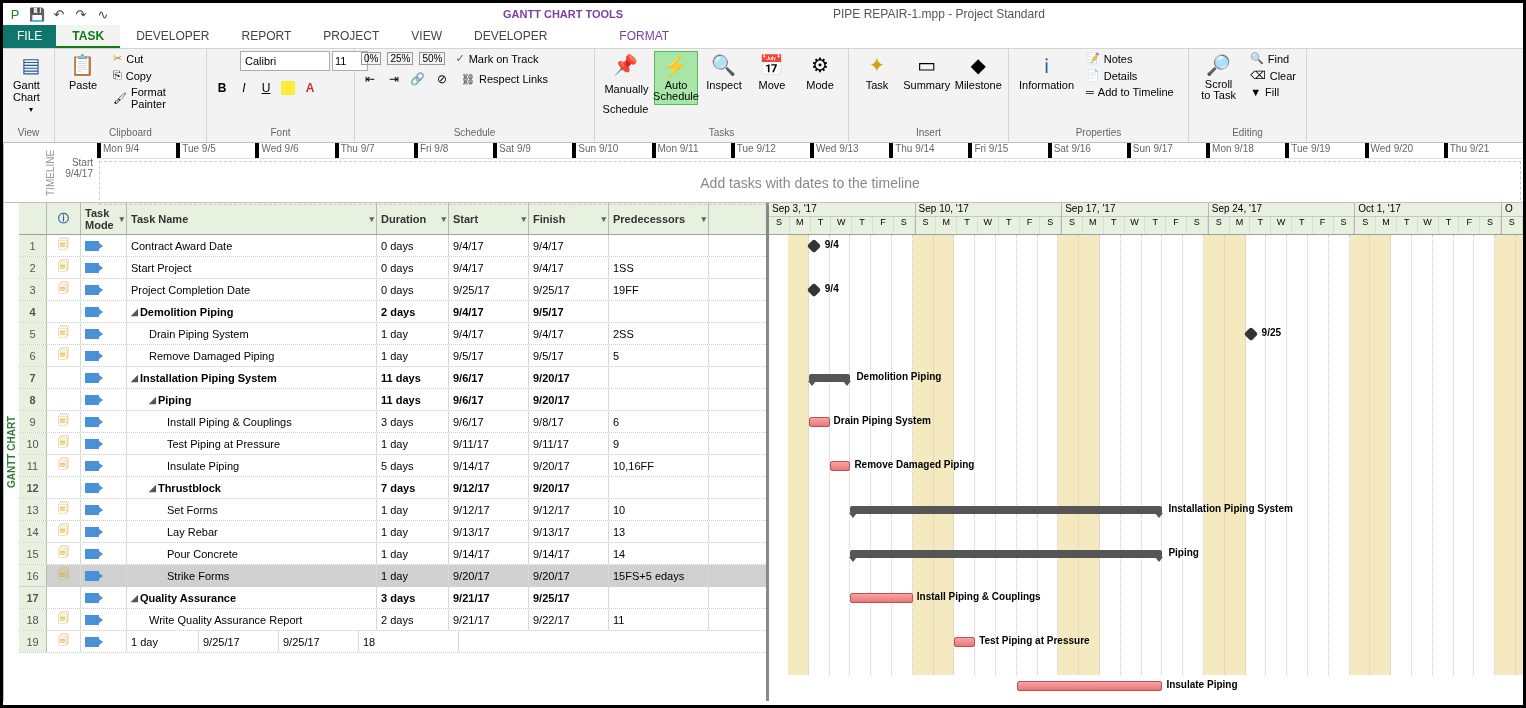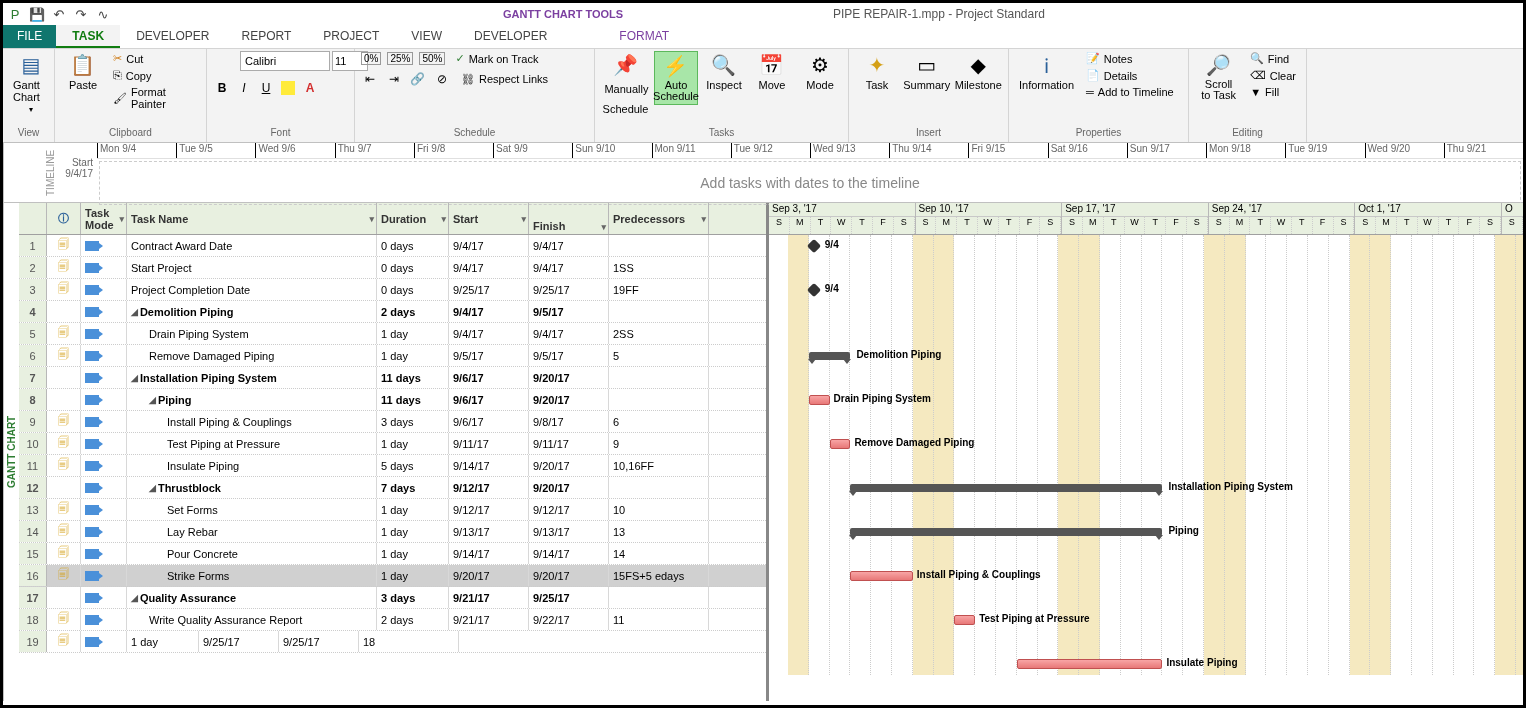--- a/index.html
+++ b/index.html
@@ -38,37 +38,37 @@
 .color-sq { width: 14px; height: 14px; }
 
 
 .timeline-wrap { height: 60px; display: flex; border-bottom: 1px solid #c0c0c0; }
 .timeline-left { width: 94px; writing-mode: vertical-lr; transform: rotate(180deg); text-align: center; font-size: 10px; color: #999; border-right: 1px solid #c0c0c0; display: flex; align-items: center; justify-content: center; }
 .timeline-left span { writing-mode: vertical-lr; }
 .timeline-start { width: 0; position: relative; }
 .timeline-start-text { position: absolute; right: 4px; top: 14px; font-size: 10px; color: #666; text-align: right; }
 .timeline-body { flex: 1; position: relative; }
 .timeline-dates { height: 16px; display: flex; border-bottom: 1px solid #e0e0e0; }
-.timeline-date { flex: 1; font-size: 10px; color: #666; padding-left: 2px; border-left: 1px solid #000000; }
+.timeline-date { flex: 1; font-size: 10px; color: #666; padding-left: 2px; border-left: 4px solid #000000; }
 .timeline-content { height: 44px; display: flex; align-items: center; justify-content: center; color: #888; font-size: 14px; border: 1px dashed #ccc; margin: 2px; }
 
 
 .main { display: flex; height: 498px; }
 .sidebar-label { width: 16px; writing-mode: vertical-lr; transform: rotate(180deg); text-align: center; font-size: 10px; color: #2e7d32; font-weight: 600; display: flex; align-items: center; justify-content: center; border-right: 1px solid #c0c0c0; }
 .grid { width: 750px; border-right: 3px solid #888; overflow: hidden; }
 .grid-header { display: flex; background: #e8f0e0; border-bottom: 1px solid #a0a0a0; height: 32px; }
 .gh { border-right: 1px solid #b8b8b8; padding: 2px 4px; font-size: 11px; font-weight: 600; color: #333; display: flex; align-items: center; position: relative; }
 .gh .arrow { position: absolute; right: 2px; color: #666; font-size: 9px; }
 .col-num { width: 28px; justify-content: center; }
 .col-ind { width: 34px; justify-content: center; }
 .col-mode { width: 46px; }
 .col-name { width: 250px; }
 .col-dur { width: 72px; }
 .col-start { width: 80px; }
-.col-fin { width: 80px; align-items: flex-end; }
+.col-fin { width: 80px; }
 .col-pred { width: 100px; }
 .grid-row { display: flex; height: 22px; border-bottom: 1px dotted #ccc; }
 .grid-row.selected { background: #d0d0d0; }
 .grid-row.summary { font-weight: 700; }
 .gc { border-right: 1px solid #d8d8d8; padding: 1px 4px; font-size: 11px; display: flex; align-items: center; overflow: hidden; }
 .gc.col-num { background: #e8f0e0; justify-content: center; color: #555; border-right: 1px solid #b8b8b8; }
 .mode-icon { width: 14px; height: 10px; background: #4a90d9; display: inline-block; position: relative; }
 .mode-icon::after { content: ''; position: absolute; right: -4px; top: 2px; border-left: 4px solid #4a90d9; border-top: 3px solid transparent; border-bottom: 3px solid transparent; }
 .ind-icon { color: #d4a017; }
 .indent-1 { padding-left: 22px; }
@@ -727,20 +727,24 @@
           <div class="gcol weekend"></div>
         </div>
     <div class="gantt-row" style="top: 0px;">
           <div class="bar milestone" style="left:20.8px"></div>
           <div class="bar-label" style="left:36.8px">9/4</div>
         </div>
         <div class="gantt-row" style="top: 22px;">
           <div class="bar milestone" style="left:20.8px"></div>
           <div class="bar-label" style="left:36.8px">9/4</div>
         </div>
+        <div class="gantt-row" style="top: 44px;">
+          <div class="bar milestone" style="left:457.6px"></div>
+          <div class="bar-label" style="left:473.6px">9/25</div>
+        </div>
         <div class="gantt-row" style="top: 66px;">
           <div class="bar summary" style="left:20.8px;width:41.6px"></div>
           <div class="bar-label" style="left:68.4px">Demolition Piping</div>
         </div>
         <div class="gantt-row" style="top: 88px;">
           <div class="bar task" style="left:20.8px;width:20.8px"></div>
           <div class="bar-label" style="left:45.6px">Drain Piping System</div>
         </div>
         <div class="gantt-row" style="top: 110px;">
           <div class="bar task" style="left:41.6px;width:20.8px"></div>

